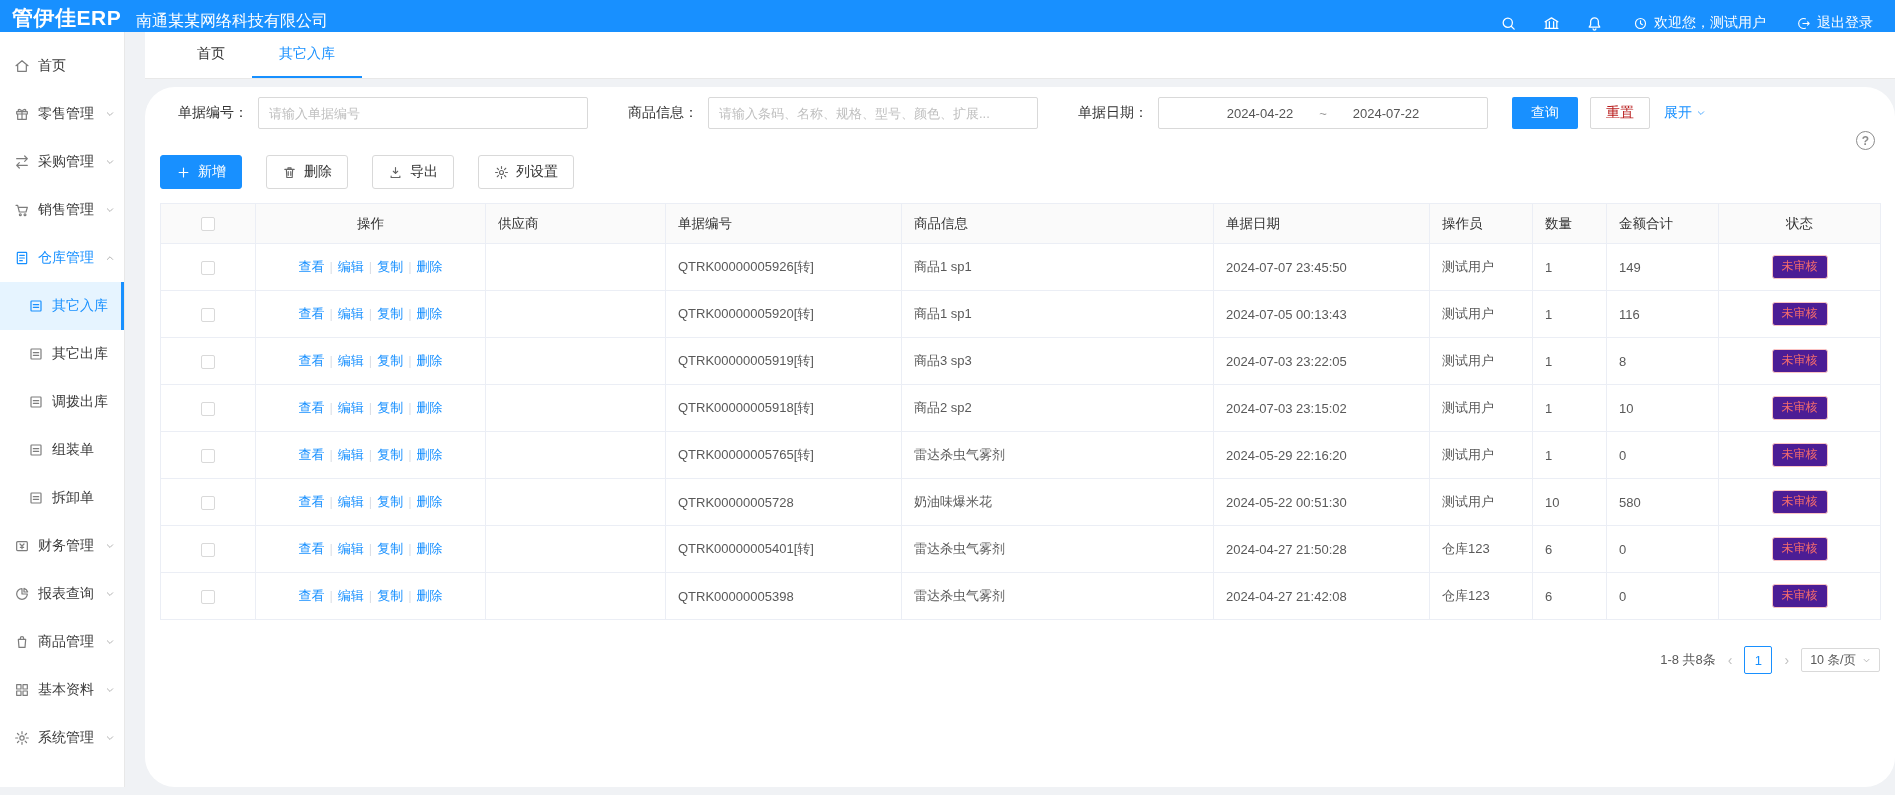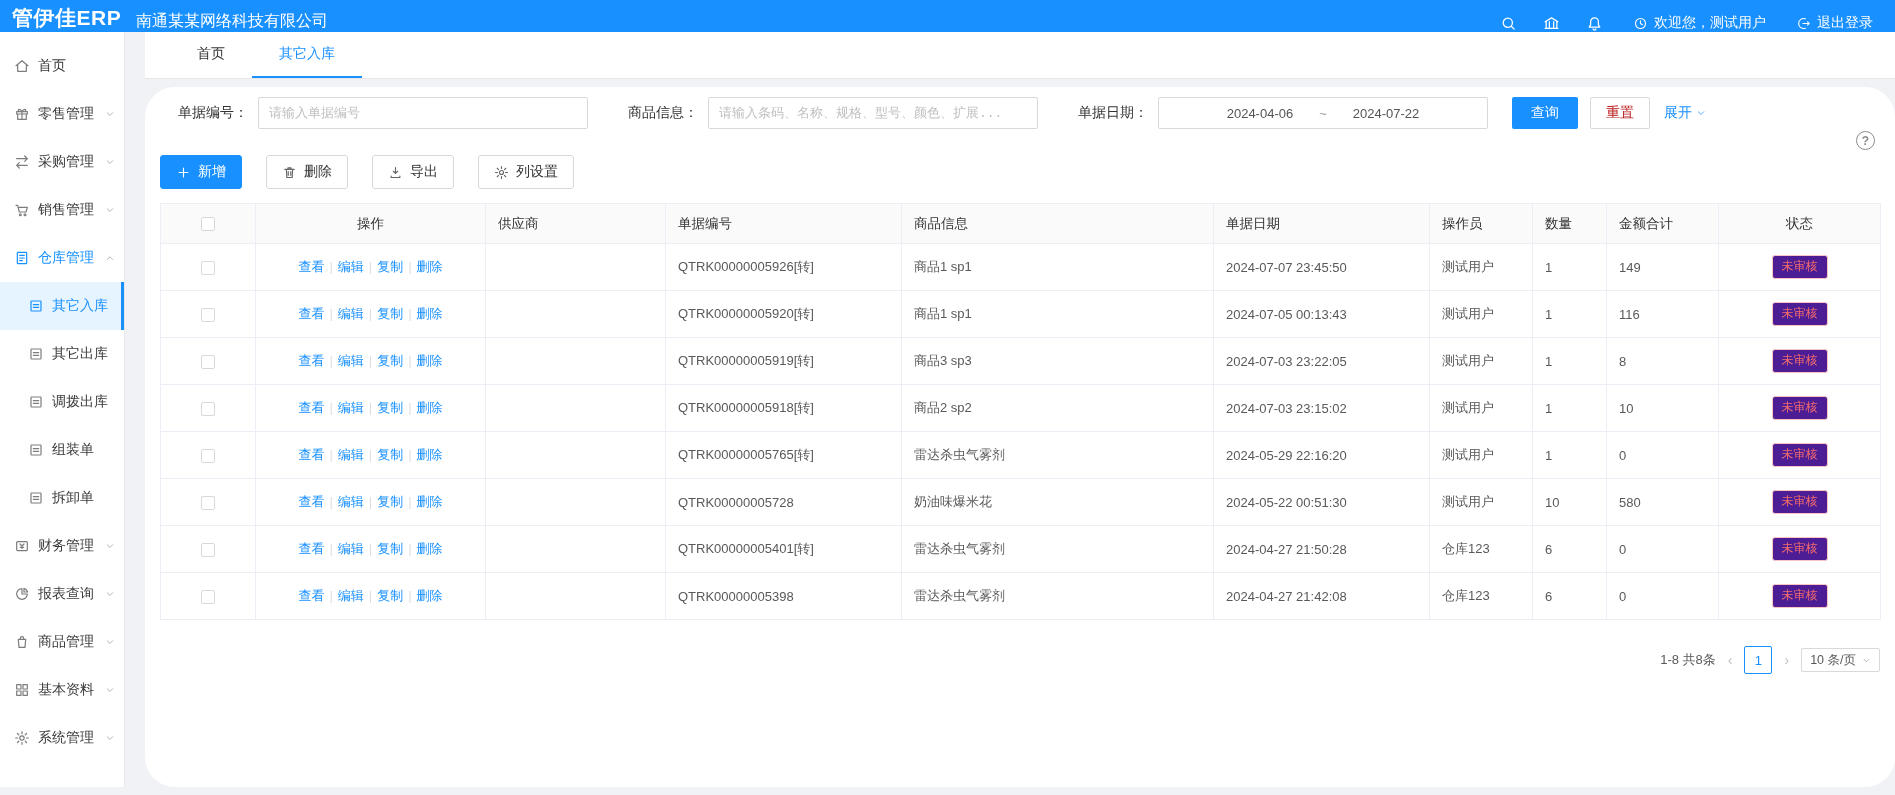--- a/index.html
+++ b/index.html
@@ -38,21 +38,21 @@
   .tabbar { height:47px; background:#fff; border-bottom:1px solid #e8e8e8; display:flex; padding-left:25px; flex:none; }
   .tab { padding:0 27px; display:flex; align-items:center; font-size:14px; color:#333; cursor:pointer; border-bottom:2px solid transparent; }
   .tab.active { color:#1890ff; border-bottom-color:#1890ff; }
 
   
   .card { background:#fff; margin-top:8px; flex:1; padding:8px 15px 0; position:relative;border-radius:30px; }
 
   .filter-row { display:flex; align-items:center; height:32px; font-size:14px; color:#333; margin-top:2px; }
   .f-label { margin-left:18px; margin-right:10px; white-space:nowrap; }
   .f-label.gap { margin-left:40px; }
-  .f-input { width:330px; height:32px; border:1px solid #d9d9d9; border-radius:2px; padding:0 10px; font-size:13px; color:#333; outline:none; font-family:Liberation Mono, monospace; }
+  .f-input { width:330px; height:32px; border:1px solid #d9d9d9; border-radius:2px; padding:0 10px; font-size:13px; color:#333; outline:none; font-family:Liberation Sans, sans-serif; }
   .f-input::placeholder { color:#bfbfbf; }
   .date-box { width:330px; height:32px; border:1px solid #d9d9d9; border-radius:2px; display:flex; align-items:center; justify-content:center; gap:26px; font-size:13px; color:#555; cursor:pointer; background:#fff; }
   .date-sep { color:#999; }
   .btn { height:32px; border-radius:2px; font-size:14px; display:inline-flex; align-items:center; justify-content:center; cursor:pointer; border:1px solid transparent; white-space:nowrap; }
   .btn-primary { background:#1890ff; color:#fff; padding:0 18px; margin-left:24px; }
   .btn-plain { background:#fff; border-color:#d9d9d9; color:#b91c1c; padding:0 15px; margin-left:12px; }
   .expand-link { color:#1890ff; font-size:14px; margin-left:14px; display:inline-flex; align-items:center; gap:4px; cursor:pointer; white-space:nowrap; }
   .expand-link .chev { color:#1890ff; margin-left:0; }
 
   .toolbar { margin-top:26px; display:flex; gap:24px; }
@@ -321,21 +321,21 @@
 
     <div class="card">
 
       <div class="filter-row">
         <span class="f-label">单据编号：</span>
         <input class="f-input" type="text" placeholder="请输入单据编号" style="">
         <span class="f-label gap">商品信息：</span>
         <input class="f-input" type="text" placeholder="请输入条码、名称、规格、型号、颜色、扩展..." style="">
         <span class="f-label gap">单据日期：</span>
         <span class="date-box">
-          <span>2024-04-06</span>
+          <span>2024-04-22</span>
           <span class="date-sep">~</span>
           <span>2024-07-22</span>
         </span>
         <button class="btn btn-primary">查询</button>
         <button class="btn btn-plain">重置</button>
         <span class="expand-link">
           <span>展开</span>
           <span class="chev" id="expand-chev">
               <svg viewBox="0 0 24 24" fill="none" stroke="currentColor" stroke-width="1.8" stroke-linecap="round" stroke-linejoin="round">
                 <path d="M5.5 9l6.5 6.5L18.5 9"></path>

